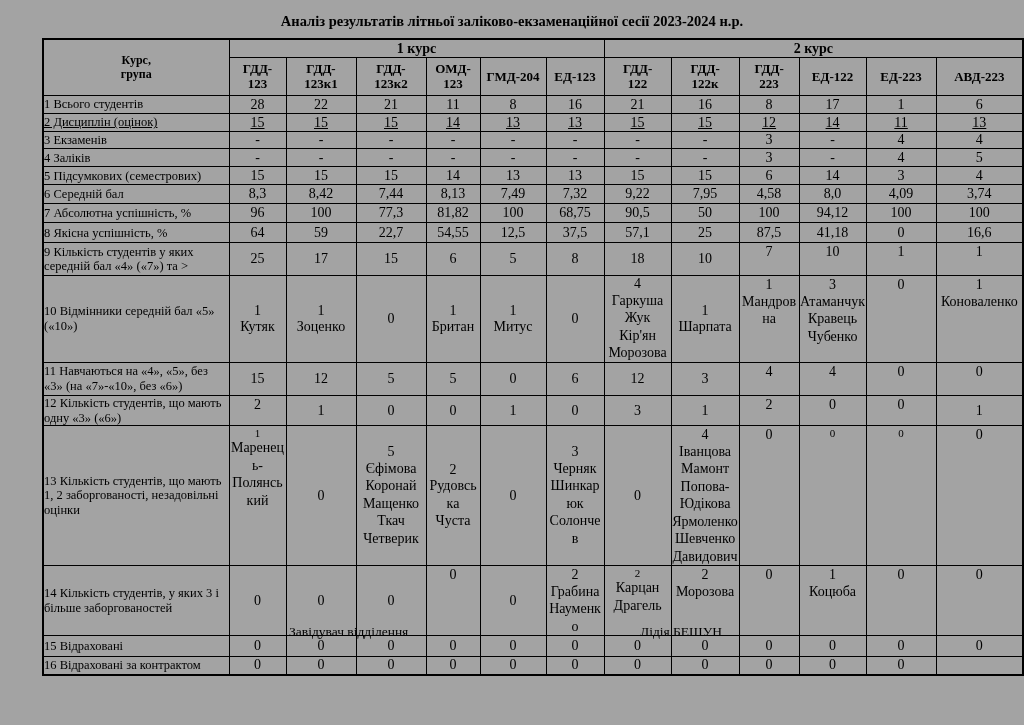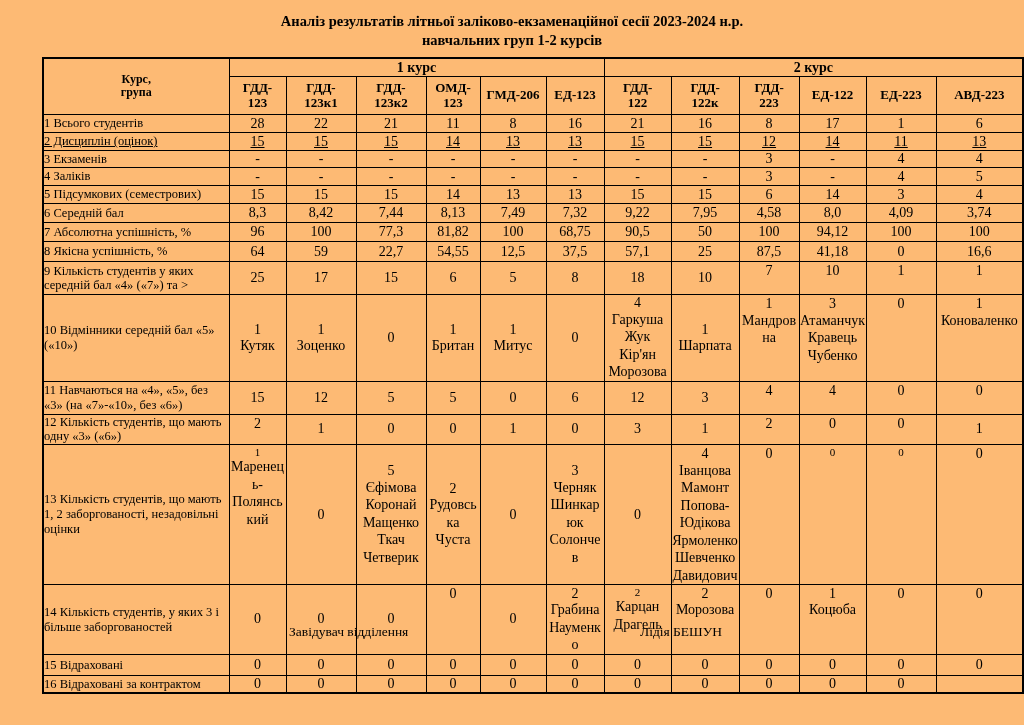--- a/index.html
+++ b/index.html
@@ -1,20 +1,20 @@
 <!DOCTYPE html>
 <html><head>
 <meta charset="utf-8">
 <style>
   html,body{margin:0;padding:0;background:#fff;}
   body{
     width:1024px;height:725px;overflow:hidden;
     font-family:"Liberation Serif","DejaVu Serif",serif;color:#000;
   }
-  .page{position:relative;width:1024px;height:725px;background:#fdba74;}
+  .page{position:relative;width:1024px;height:725px;background:#a3a3a3;}
   .title{padding-top:12px;text-align:center;font-weight:bold;font-size:14.5px;line-height:1.3;}
   table.results{
     border-collapse:collapse;table-layout:fixed;
     margin:7px 0 0 42px;width:980px;
     border:2px solid #000;
   }
   table.results th,table.results td{
     border:1px solid #000;overflow:hidden;padding:0;
   }
   thead th{
@@ -41,21 +41,20 @@
   .footer{position:absolute;top:624px;left:0;width:1024px;height:20px;font-size:13.5px;}
   .footer .sig-title{position:absolute;left:289px;}
   .footer .sig-name{position:absolute;left:640px;}
 </style>
 </head>
 <body>
 
 <div class="page">
   <div class="title">
     <div>Аналіз результатів літньої заліково-екзаменаційної сесії 2023-2024 н.р.</div>
-    <div>навчальних груп 1-2 курсів</div>
   </div>
 
   <table class="results">
     <colgroup id="colgroup">
         <col style="width: 186px;">
         <col style="width: 57px;">
         <col style="width: 70px;">
         <col style="width: 70px;">
         <col style="width: 54px;">
         <col style="width: 66px;">
@@ -76,21 +75,21 @@
         </tr>
         <tr style="height: 38px;">
           <th class="group-h">ГДД-
 123</th>
           <th class="group-h">ГДД-
 123к1</th>
           <th class="group-h">ГДД-
 123к2</th>
           <th class="group-h">ОМД-
 123</th>
-          <th class="group-h">ГМД-206</th>
+          <th class="group-h">ГМД-204</th>
           <th class="group-h">ЕД-123</th>
           <th class="group-h">ГДД-
 122</th>
           <th class="group-h">ГДД-
 122к</th>
           <th class="group-h">ГДД-
 223</th>
           <th class="group-h">ЕД-122</th>
           <th class="group-h">ЕД-223</th>
           <th class="group-h">АВД-223</th>

